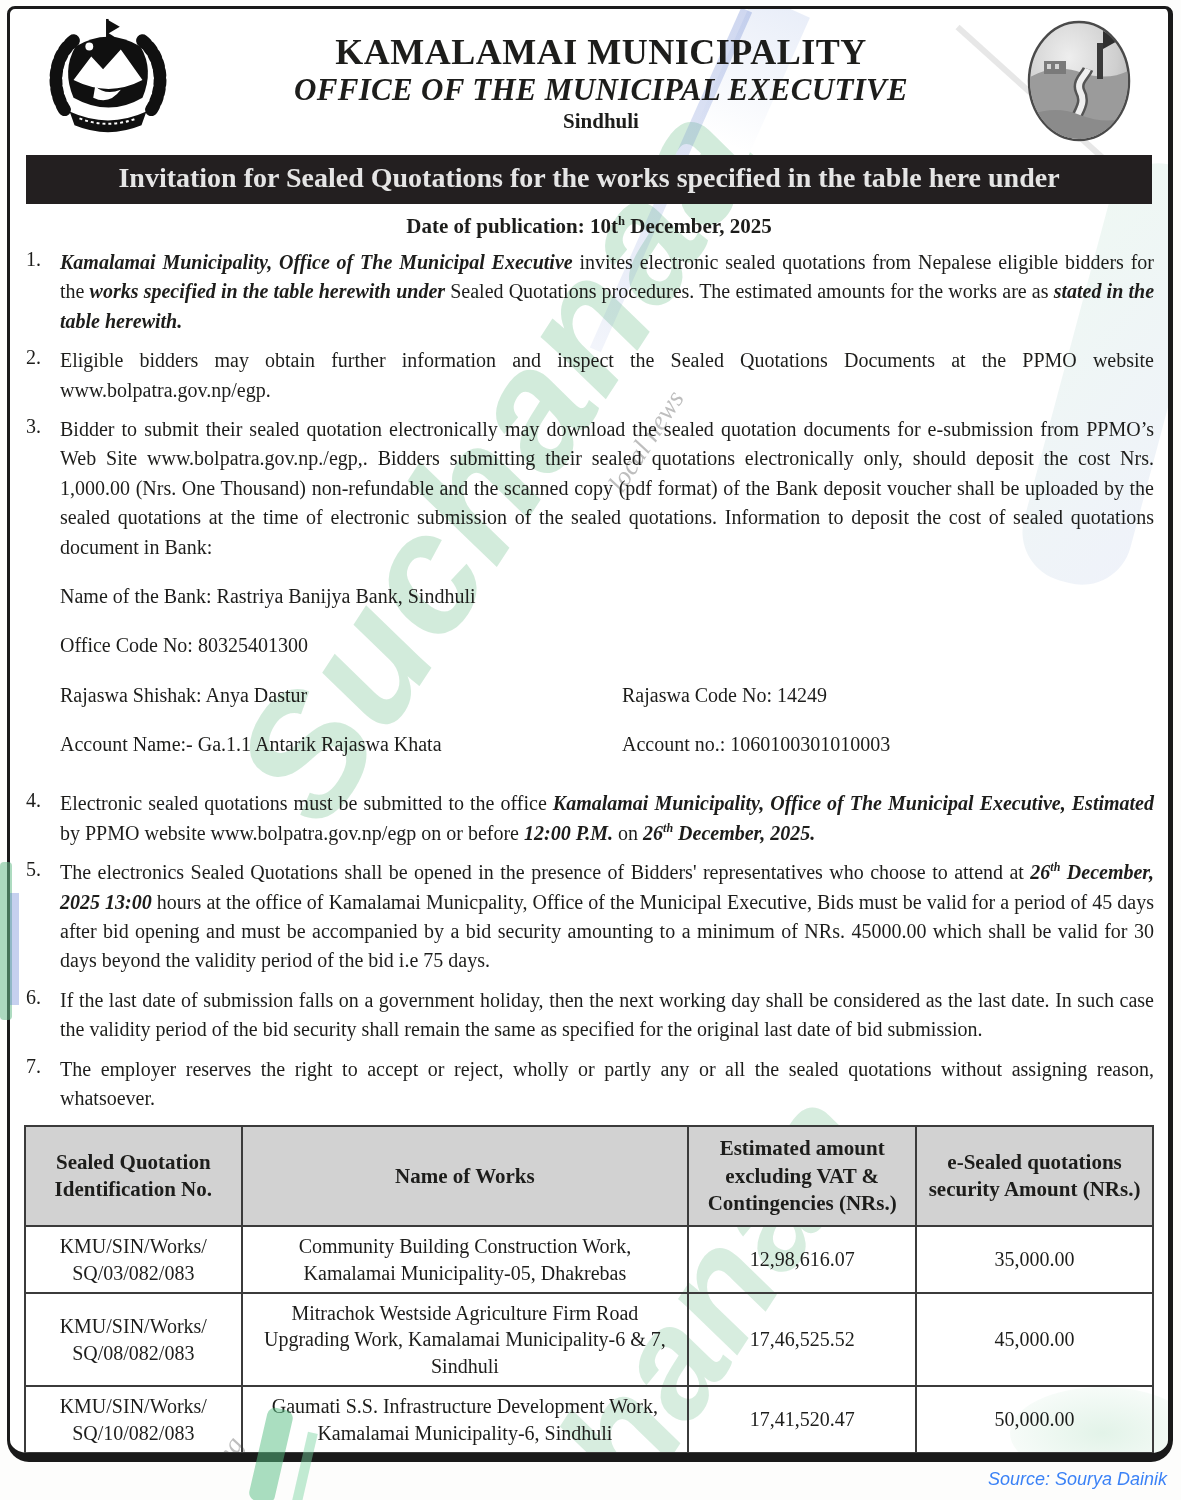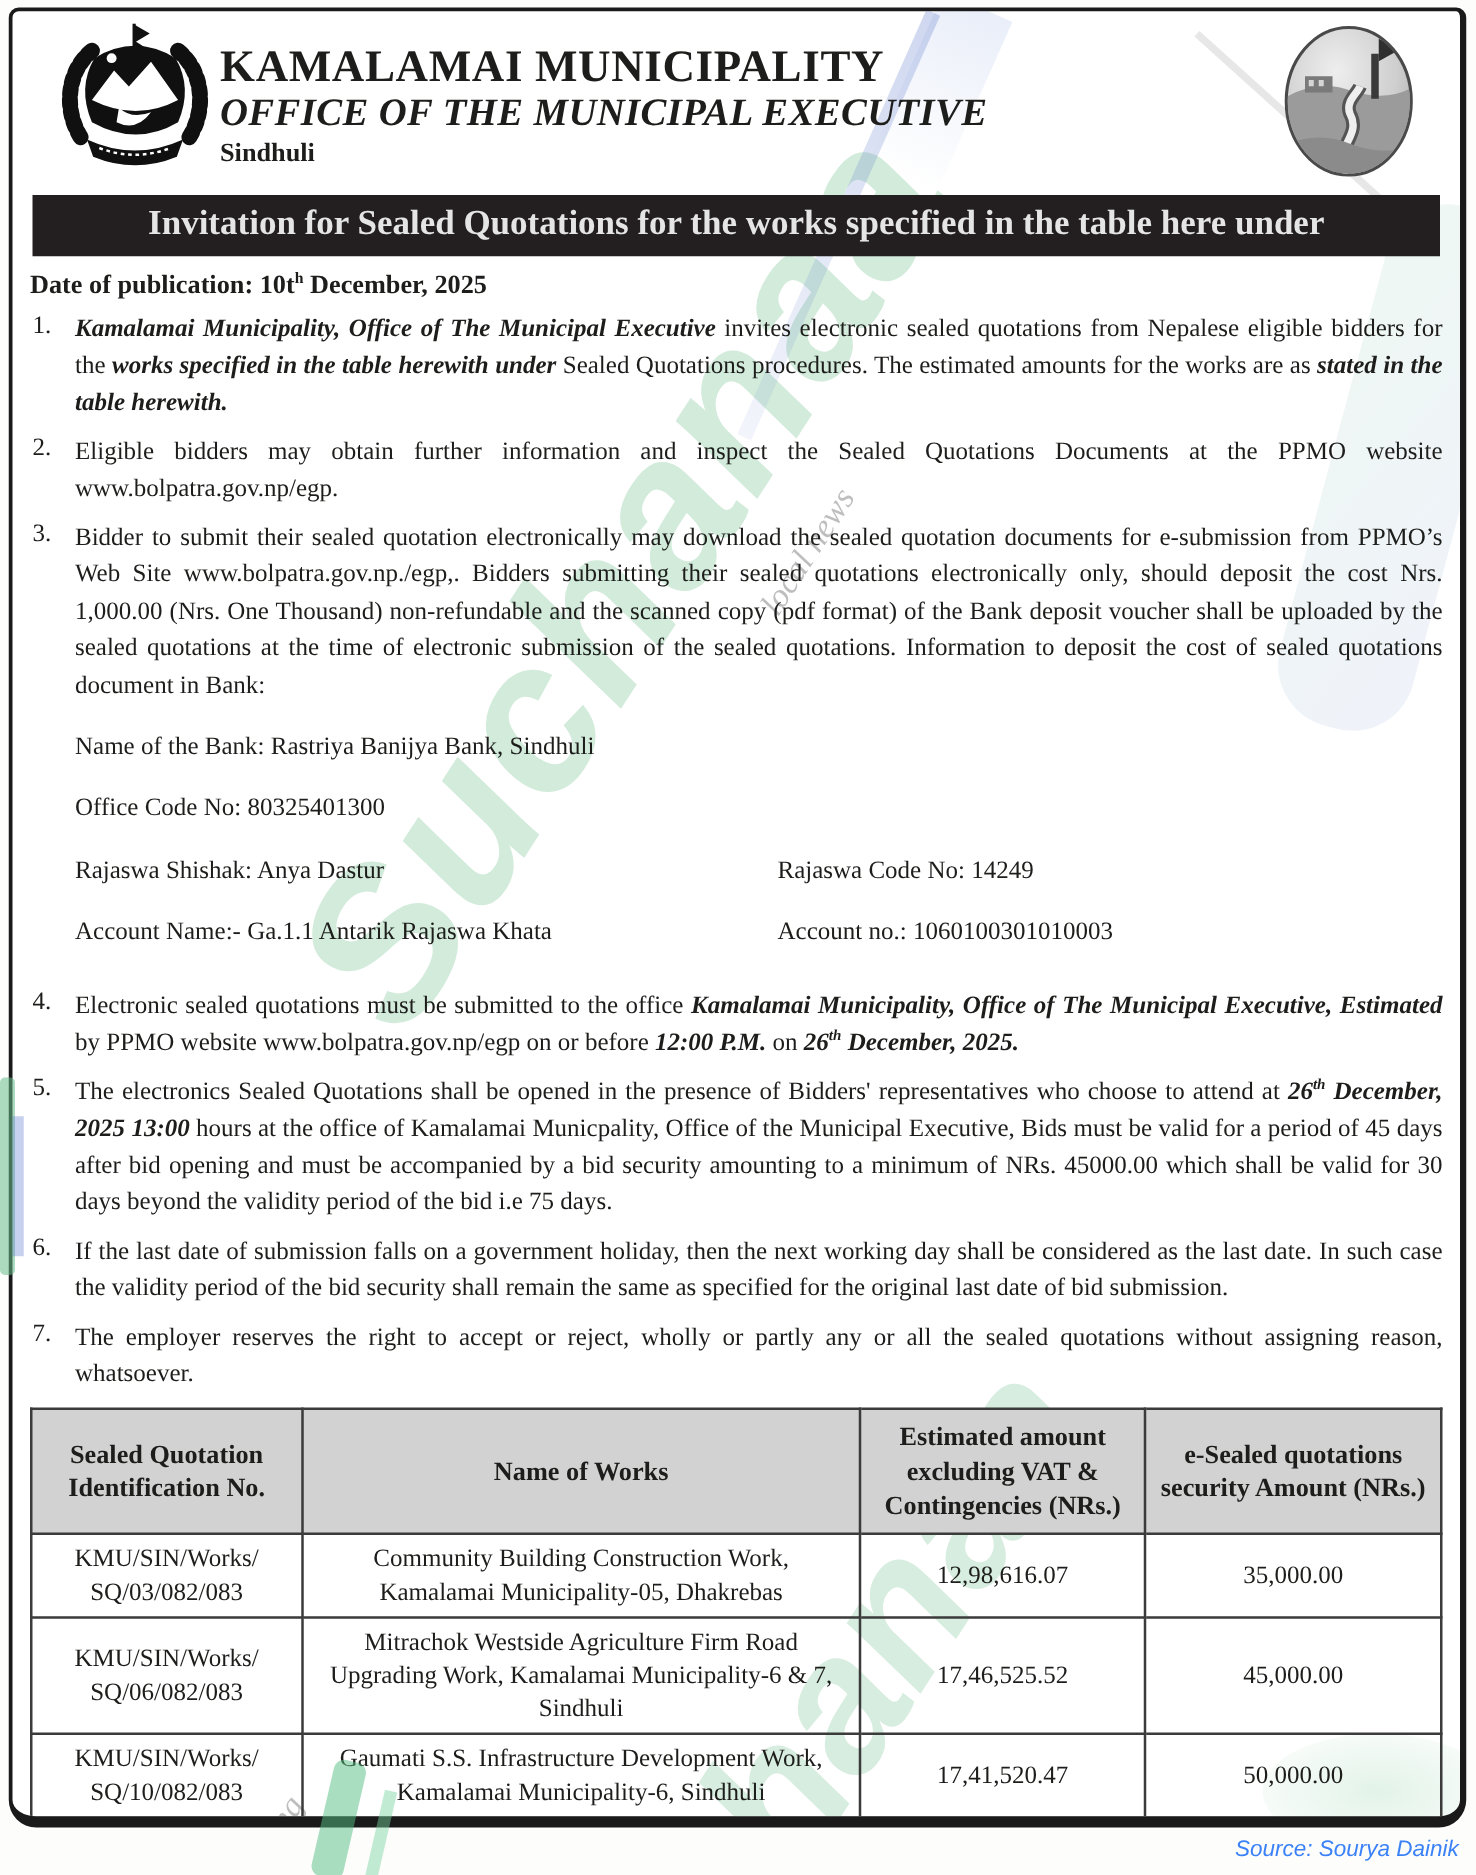--- a/index.html
+++ b/index.html
@@ -23,32 +23,32 @@
     border-radius:8px 8px 22px 22px;
     background:#ffffff;
     overflow:hidden;
   }
   .content { position:relative; z-index:2; padding:2px 14px 0 14px; }
 
   
   .hdr { display:flex; align-items:center; padding:6px 18px 0 20px; }
   .hdr .emblem { flex:0 0 132px; }
   .hdr .seal { flex:0 0 110px; }
-  .hdr-text { flex:1; line-height:1.12; }
+  .hdr-text { flex:1; text-align:center; line-height:1.12; }
   .hdr-text .h1 { font-size:36px; font-weight:bold; letter-spacing:.5px; }
   .hdr-text .h2 { font-size:31px; font-weight:bold; letter-spacing:.3px;font-style:italic; }
   .hdr-text .h3 { font-size:21px; font-weight:bold; margin-top:3px; }
 
   .titlebar {
     margin:6px 2px 0 2px;
     background:#231f20; color:#e5e5e5;
     text-align:center; font-weight:bold;
     font-size:28px; padding:7px 4px 10px;
   }
-  .pubdate { text-align:left; font-weight:bold; font-size:21px; margin:10px 0 4px; }
+  .pubdate { text-align:center; font-weight:bold; font-size:21px; margin:10px 0 4px; }
   .pubdate sup { font-size:.6em; }
 
   
   .item { display:flex; margin:9px 0 10px; }
   .item .num { flex:0 0 34px; font-size:20px; padding-left:2px; }
   .item .ibody { flex:1; text-align:justify; font-size:20px; line-height:1.47; }
   .bi { font-weight:bold; font-style:italic; }
   .ibody sup, .bi sup { font-size:.6em; }
 
   .bank-line { font-size:20px; margin:20px 0; text-align:left; }
@@ -255,21 +255,21 @@
                 <span class="idline">KMU/SIN/Works/</span>
                 <span class="idline">SQ/03/082/083</span>
               </td>
             <td>Community Building Construction Work, Kamalamai Municipality-05, Dhakrebas</td>
             <td>12,98,616.07</td>
             <td>35,000.00</td>
           </tr>
           <tr>
             <td>
                 <span class="idline">KMU/SIN/Works/</span>
-                <span class="idline">SQ/06/082/083</span>
+                <span class="idline">SQ/08/082/083</span>
               </td>
             <td>Mitrachok Westside Agriculture Firm Road Upgrading Work, Kamalamai Municipality-6 &amp; 7, Sindhuli</td>
             <td>17,46,525.52</td>
             <td>45,000.00</td>
           </tr>
           <tr>
             <td>
                 <span class="idline">KMU/SIN/Works/</span>
                 <span class="idline">SQ/10/082/083</span>
               </td>

